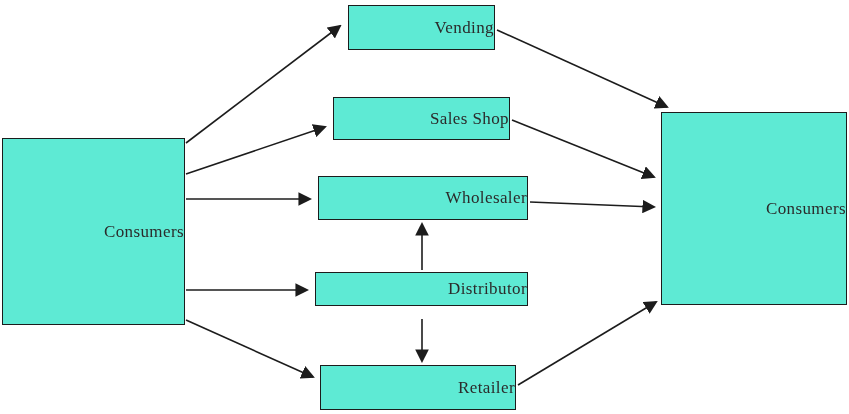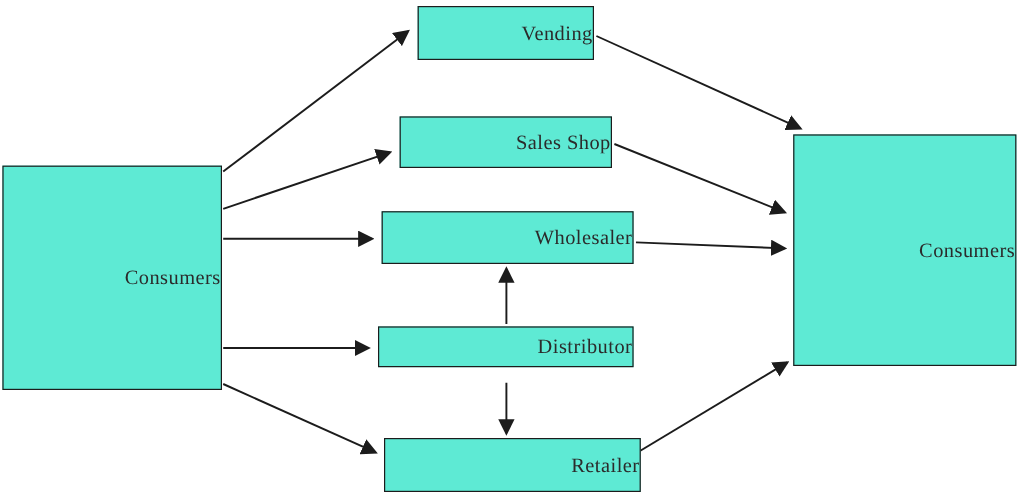--- a/index.html
+++ b/index.html
@@ -33,21 +33,21 @@
     color: #2b2b2b;
     font-size: 17px;
     letter-spacing: 0.4px;
   }
   .node-products   { left: 2px;   top: 138px; width: 183px; height: 187px; }
   .node-consumers  { left: 661px; top: 112px; width: 186px; height: 193px; }
   .node-vending    { left: 348px; top: 5px;   width: 147px; height: 45px; }
   .node-salesshop  { left: 333px; top: 97px;  width: 177px; height: 43px; }
   .node-wholesaler { left: 318px; top: 176px; width: 210px; height: 44px; padding-left: 44px; }
   .node-distributor{ left: 315px; top: 272px; width: 213px; height: 34px; }
-  .node-retailer   { left: 320px; top: 365px; width: 214px; height: 45px; }
+  .node-retailer   { left: 320px; top: 365px; width: 196px; height: 45px; }
   .edge {
     stroke: #1c1c1c;
     stroke-width: 1.6;
     fill: none;
   }
 </style>
 </head>
 <body>
 
 <div class="canvas">

